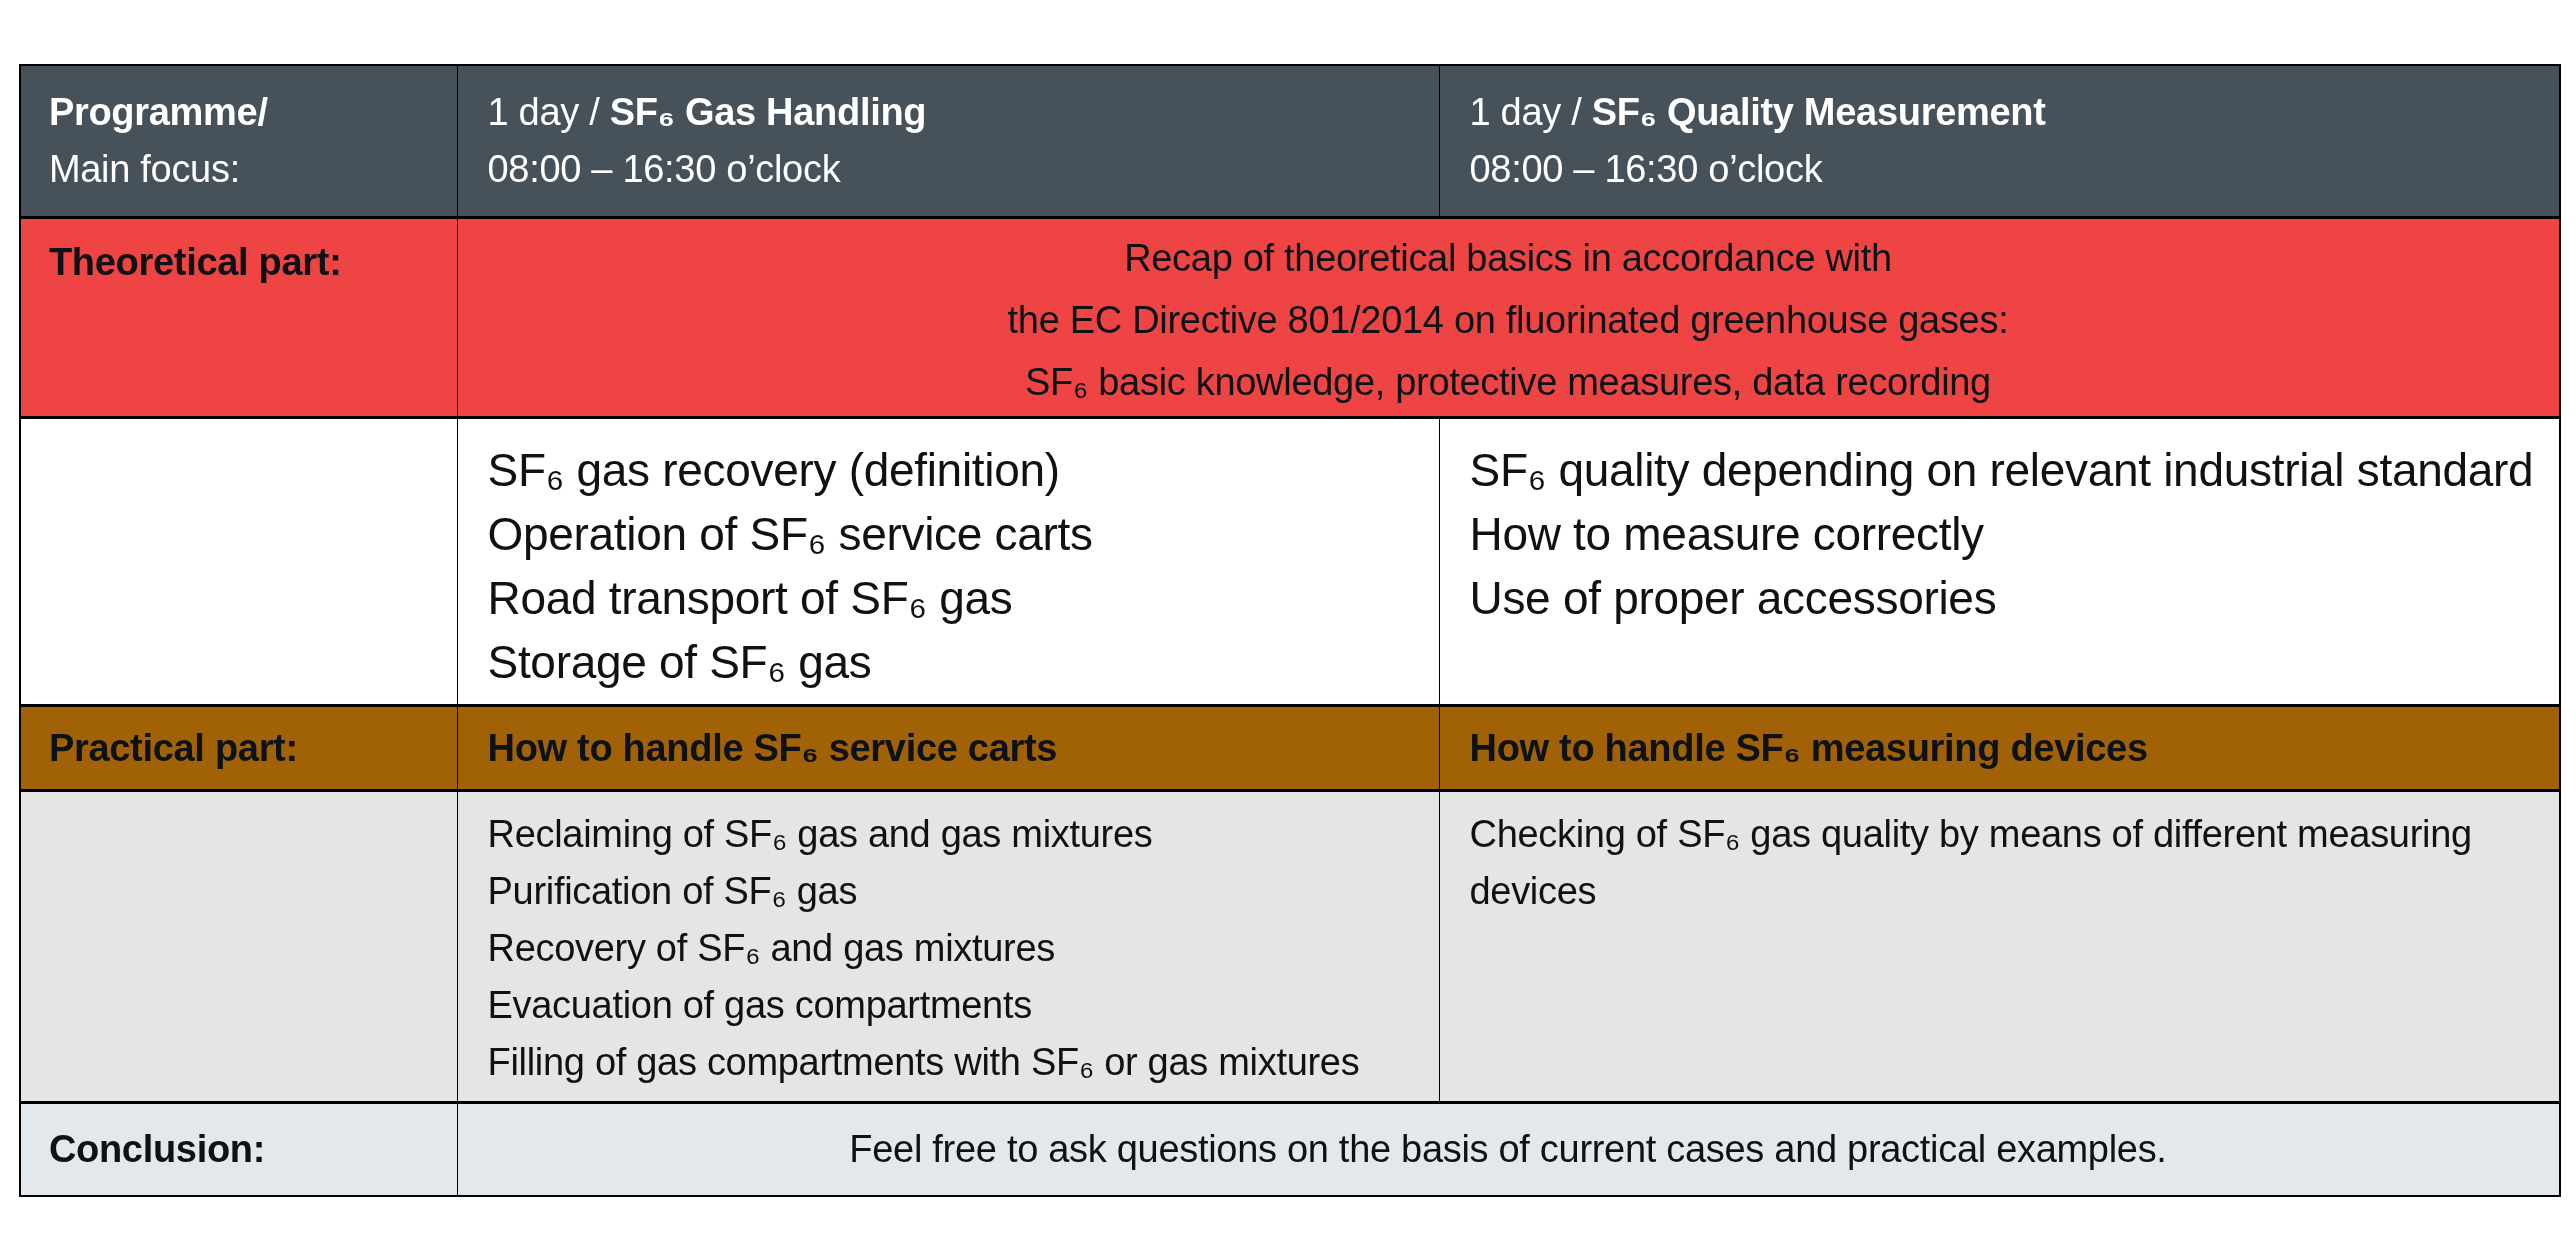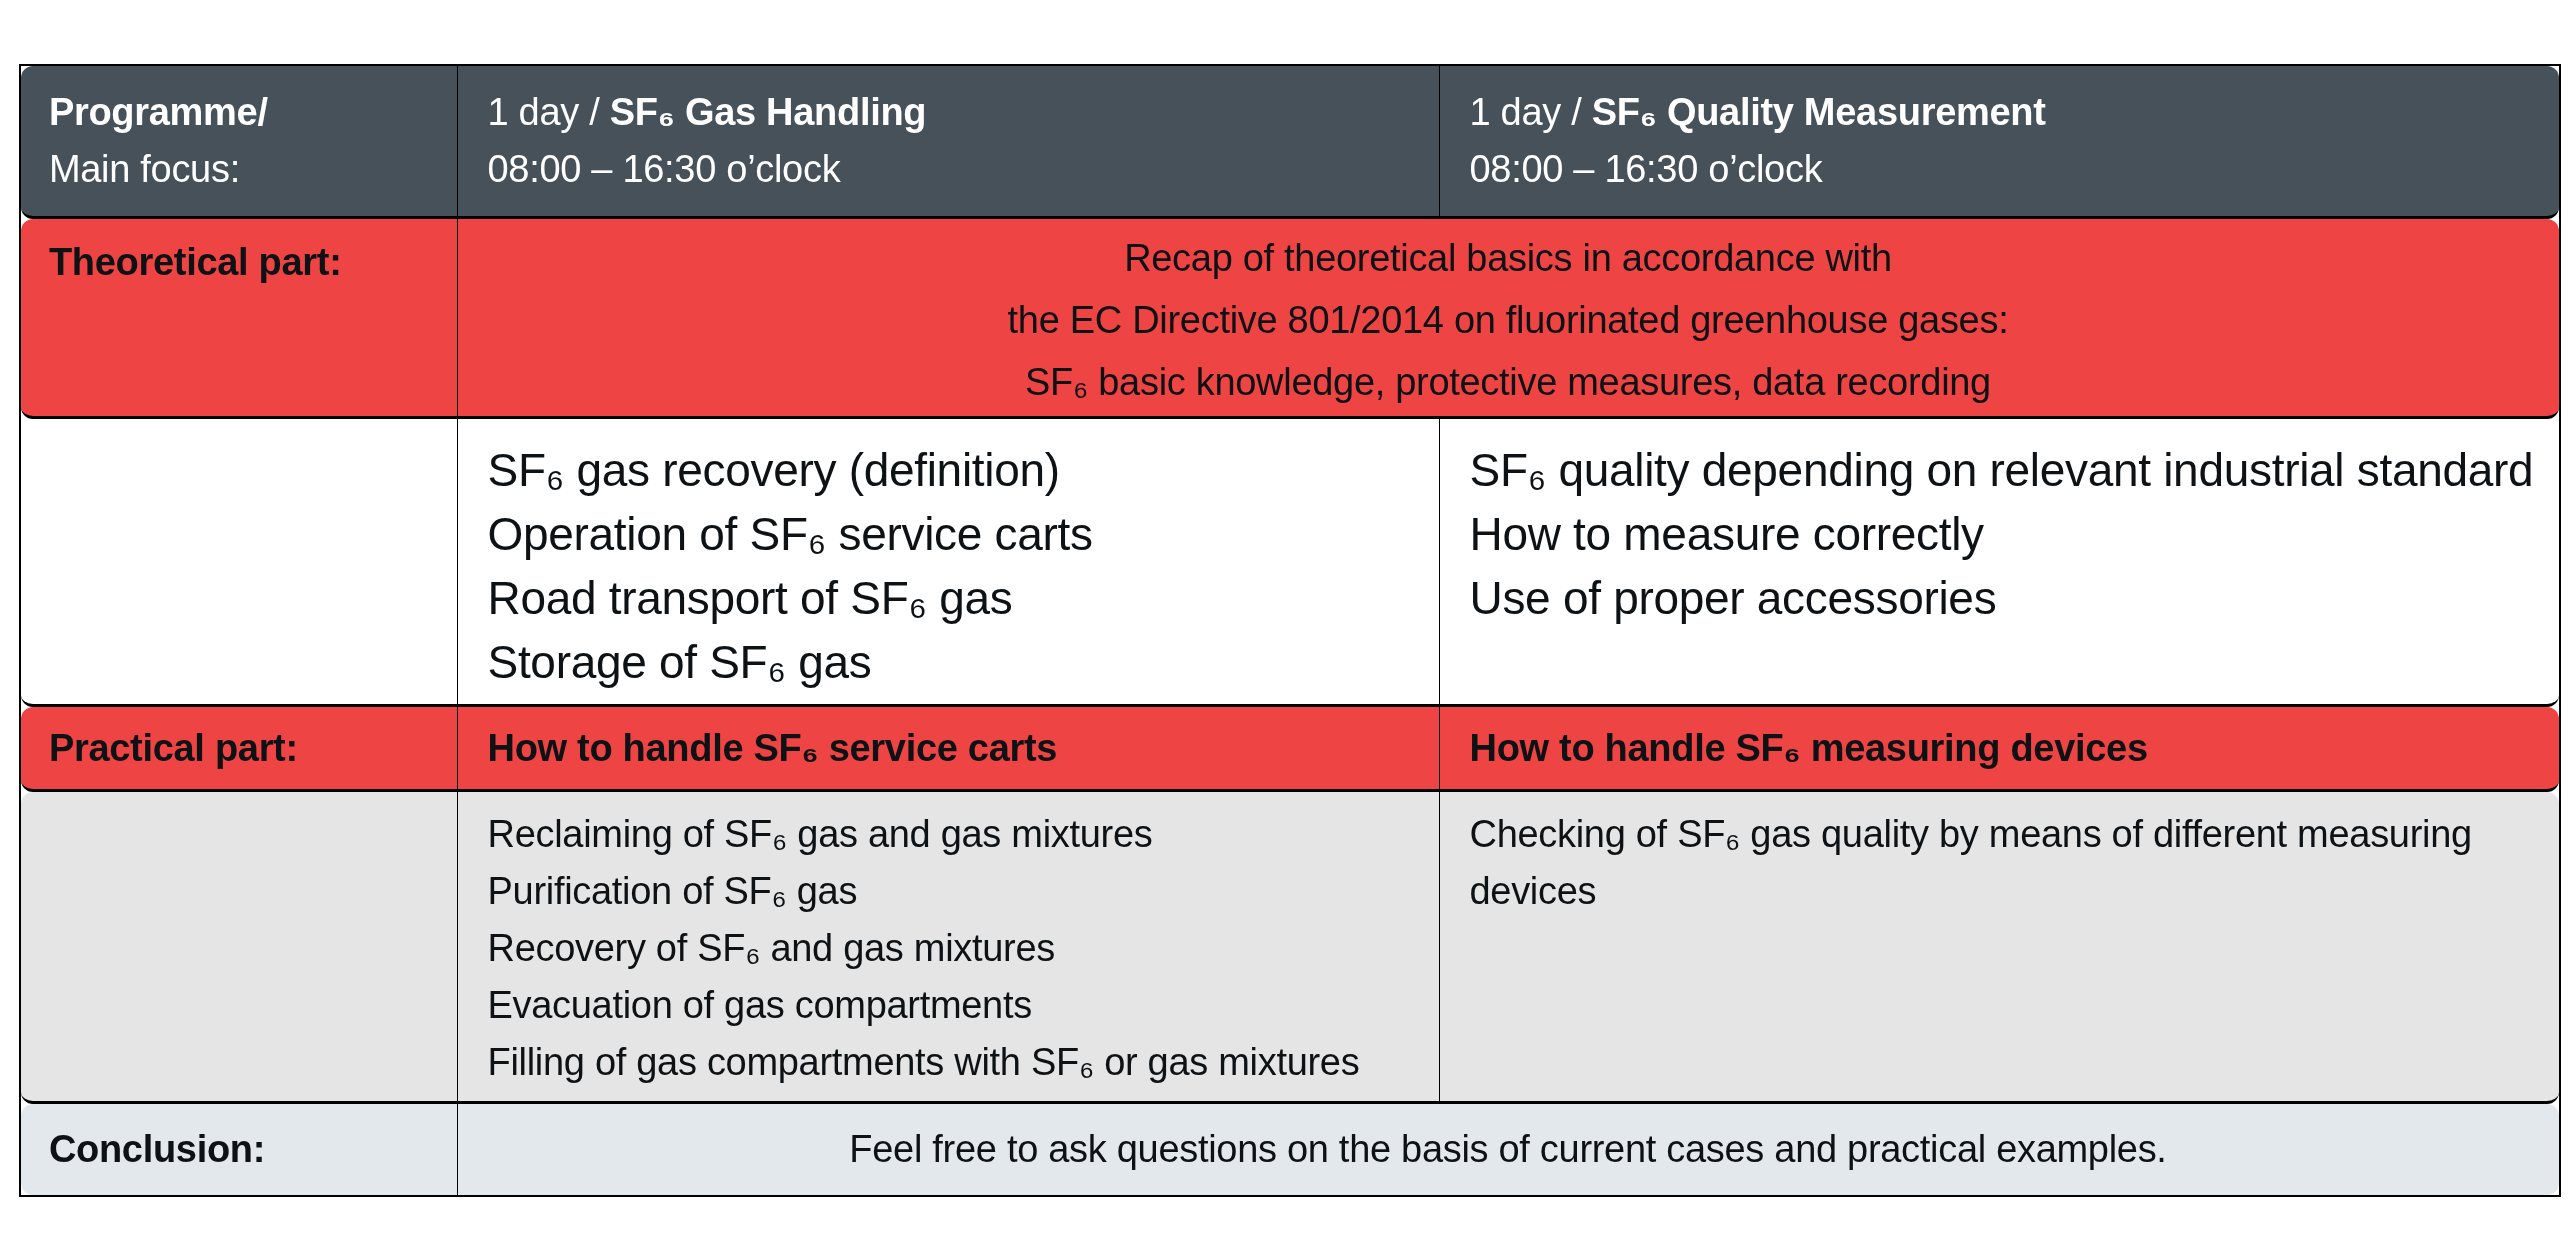--- a/index.html
+++ b/index.html
@@ -16,32 +16,32 @@
     letter-spacing: -0.3px;
   }
   .schedule-table {
     position: absolute;
     left: 18.5px;
     top: 64px;
     width: 2538px;
     border: 2.5px solid #000000;
     background: #ffffff;
   }
-  .r { display: flex; border-bottom: 3.1px solid #000000; border-radius: 12px; }
+  .r { display: flex; border-bottom: 3.1px solid #000000; }
   .r:last-child { border-bottom: none; }
   .c { box-sizing: border-box; }
   .c1 { flex: 0 0 437px; border-right: 1.9px solid #000000; padding-left: 28.4px; }
   .c2 { flex: 0 0 982px; border-right: 1.9px solid #000000; padding-left: 30px; }
   .c3 { flex: 1 1 auto; padding-left: 30px; }
   .cmerged { flex: 1 1 auto; }
 
   .row-header { height: 150px; background: #46515a; color: #ffffff; }
   .row-theoretical { height: 197px; background: #ef4444; }
   .row-topics1 { height: 285px; background: #ffffff; }
-  .row-practical { height: 82px; background: #ef4444; }
+  .row-practical { height: 82px; background: #a16207; }
   .row-topics2 { height: 309px; background: #e5e5e5; }
   .row-conclusion { height: 91px; background: #e3e8ed; }
 
   .vcenter { display: flex; flex-direction: column; justify-content: center; }
   .fs { font-size: 38px; line-height: 57px; }
   .b { font-weight: bold; }
 
   .label-cell { padding-top: 15px; }
   .center-text { text-align: center; }
   .theory-text { font-size: 38px; line-height: 62px; padding-top: 5px; }

